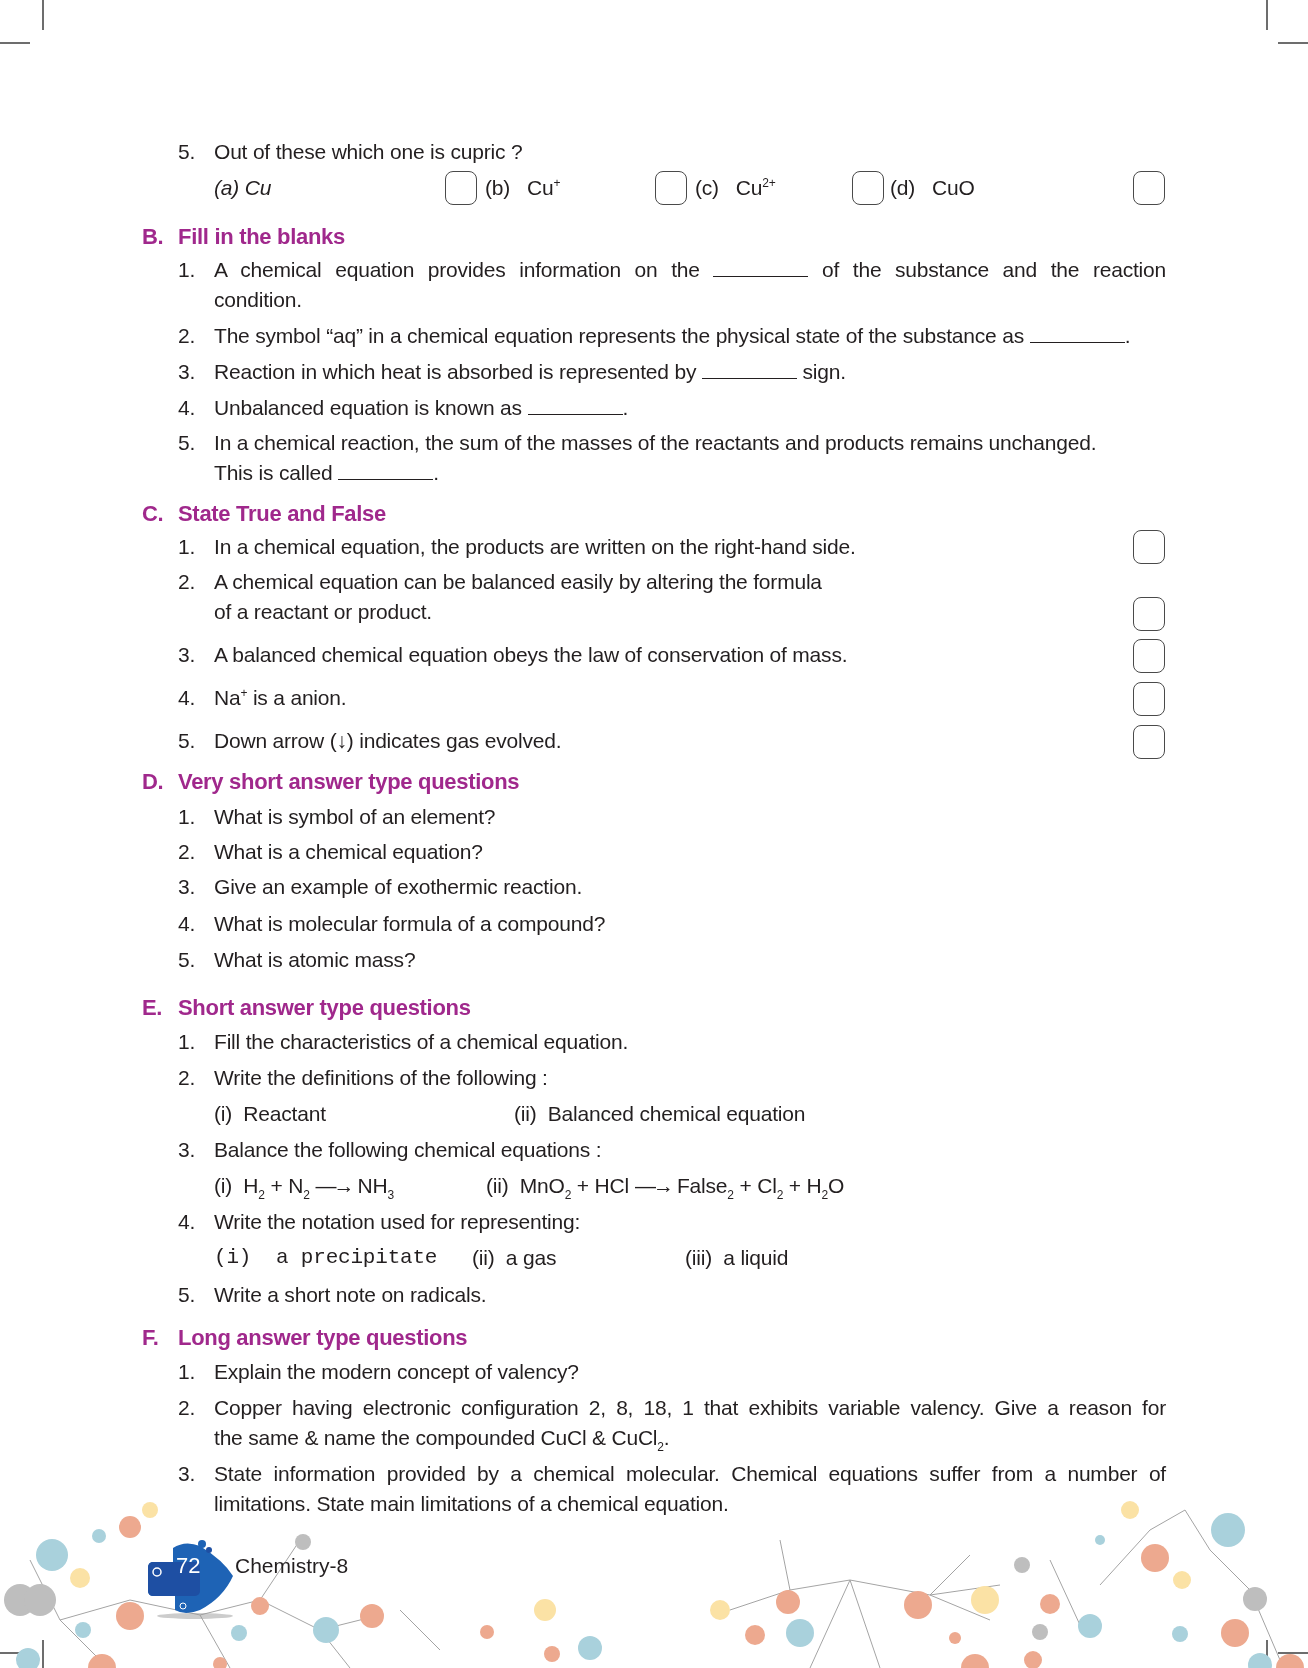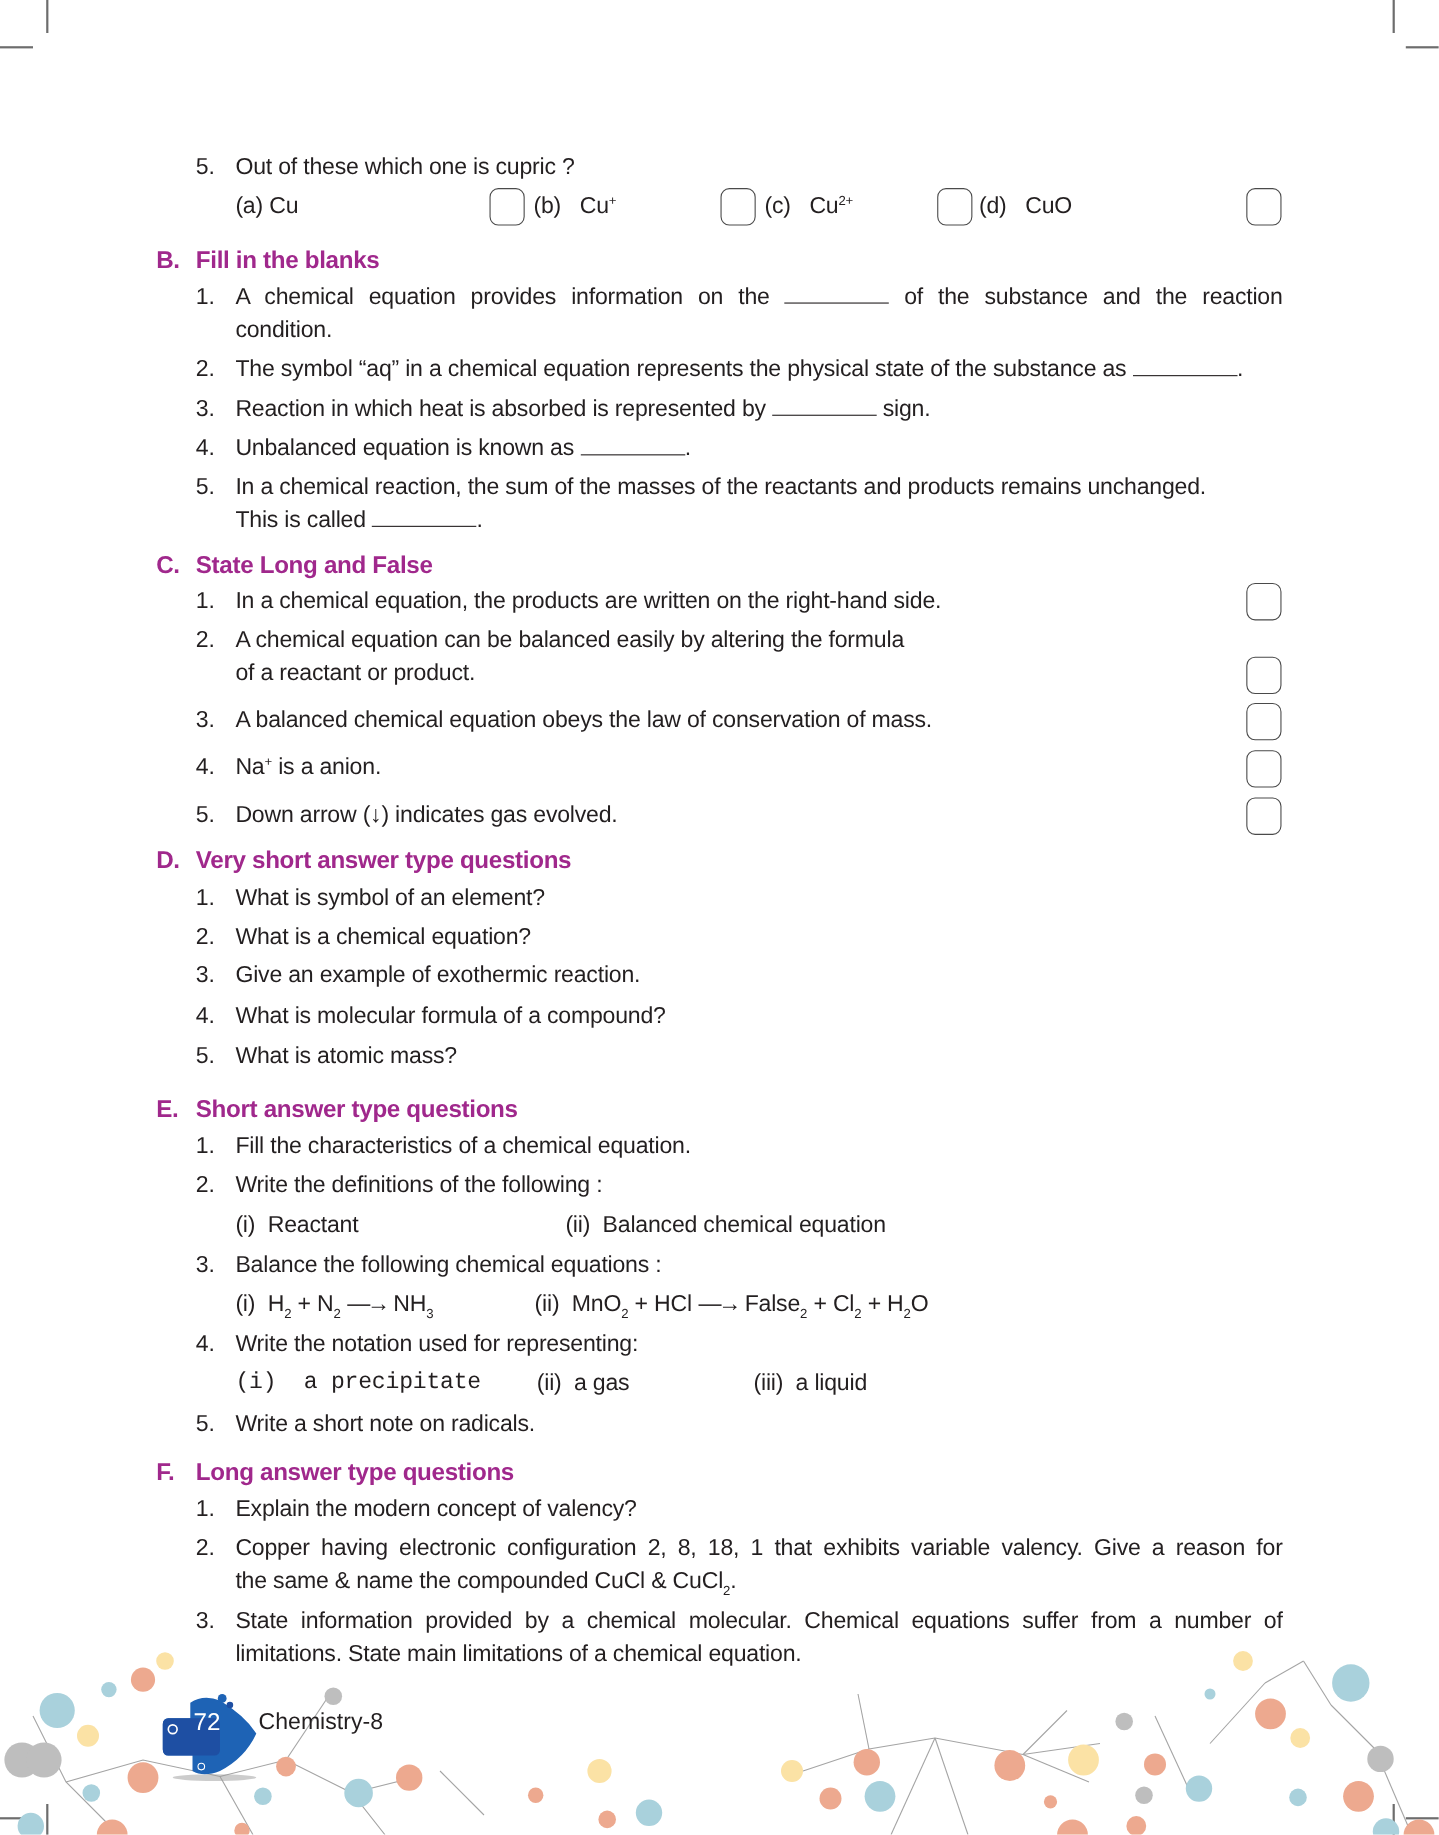--- a/index.html
+++ b/index.html
@@ -36,21 +36,21 @@
   <div class="crop" style="left:0;top:1652px;width:30px;height:2px;"></div>
   <div class="crop" style="left:42px;top:1640px;width:2px;height:28px;"></div>
   <div class="crop" style="left:1278px;top:1652px;width:30px;height:2px;"></div>
   <div class="crop" style="left:1266px;top:1640px;width:2px;height:28px;"></div>
 
   <div class="line" style="top:138px;left:0;">
     <span class="num">5.</span>
     <span class="txt">Out of these which one is cupric ?</span>
   </div>
   <div class="line" style="top:174px;left:0;width:1308px;height:36px;">
-    <span style="position:absolute;left:214px;">(a) Cu</span>
+    <span style="position:absolute;left:214px;font-style:italic;">(a) Cu</span>
     <div class="cb" style="left:445px;top:-3px;"></div>
     <span style="position:absolute;left:485px;"><span>(b)</span>&nbsp;&nbsp;&nbsp;<span>Cu</span><sup>+</sup></span>
     <div class="cb" style="left:655px;top:-3px;"></div>
     <span style="position:absolute;left:695px;"><span>(c)</span>&nbsp;&nbsp;&nbsp;<span>Cu</span><sup>2+</sup></span>
     <div class="cb" style="left:852px;top:-3px;"></div>
     <span style="position:absolute;left:890px;"><span>(d)</span>&nbsp;&nbsp;&nbsp;<span>CuO</span></span>
     <div class="cb" style="left:1133px;top:-3px;"></div>
   </div>
 
   <div class="heading" style="top:223px;">
@@ -83,21 +83,21 @@
   <div class="line" style="top:429px;left:0;">
     <span class="num">5.</span>
     <span class="txt">In a chemical reaction, the sum of the masses of the reactants and products remains unchanged.</span>
   </div>
   <div class="line" style="top:459px;left:0;">
     <span class="txt"><span>This is called</span> <span class="blank"></span><span>.</span></span>
   </div>
 
   <div class="heading" style="top:500px;">
     <span class="hl">C.</span>
-    <span class="ht">State Long and False</span>
+    <span class="ht">State True and False</span>
   </div>
   <div class="line" style="top:533px;left:0;">
     <span class="num">1.</span>
     <span class="txt">In a chemical equation, the products are written on the right-hand side.</span>
   </div>
   <div class="cb" style="left:1133px;top:530px;"></div>
   <div class="line" style="top:568px;left:0;">
     <span class="num">2.</span>
     <span class="txt">A chemical equation can be balanced easily by altering the formula</span>
   </div>
@@ -169,21 +169,21 @@
   <div class="line" style="top:1172px;left:0;width:1308px;">
     <span style="position:absolute;left:214px;"><span>(i)</span>&nbsp;&nbsp;<span>H</span><sub>2</sub> <span>+</span> <span>N</span><sub>2</sub><span class="arrow">—→</span><span>NH</span><sub>3</sub></span>
     <span style="position:absolute;left:486px;"><span>(ii)</span>&nbsp;&nbsp;<span>MnO</span><sub>2</sub> <span>+</span> <span>HCl</span><span class="arrow">—→</span><span>False</span><sub>2</sub> <span>+</span> <span>Cl</span><sub>2</sub> <span>+</span> <span>H</span><sub>2</sub><span>O</span></span>
   </div>
   <div class="line" style="top:1208px;left:0;">
     <span class="num">4.</span>
     <span class="txt">Write the notation used for representing:</span>
   </div>
   <div class="line" style="top:1244px;left:0;width:1308px;">
     <span style="position:absolute;left:214px;font-family:Liberation Mono, monospace;"><span>(i)</span>&nbsp;&nbsp;<span>a precipitate</span></span>
-    <span style="position:absolute;left:488px;"><span>(ii)</span>&nbsp;&nbsp;<span>a gas</span></span>
+    <span style="position:absolute;left:472px;"><span>(ii)</span>&nbsp;&nbsp;<span>a gas</span></span>
     <span style="position:absolute;left:685px;"><span>(iii)</span>&nbsp;&nbsp;<span>a liquid</span></span>
   </div>
   <div class="line" style="top:1281px;left:0;">
     <span class="num">5.</span>
     <span class="txt">Write a short note on radicals.</span>
   </div>
 
   <div class="heading" style="top:1324px;">
     <span class="hl">F.</span>
     <span class="ht">Long answer type questions</span>

